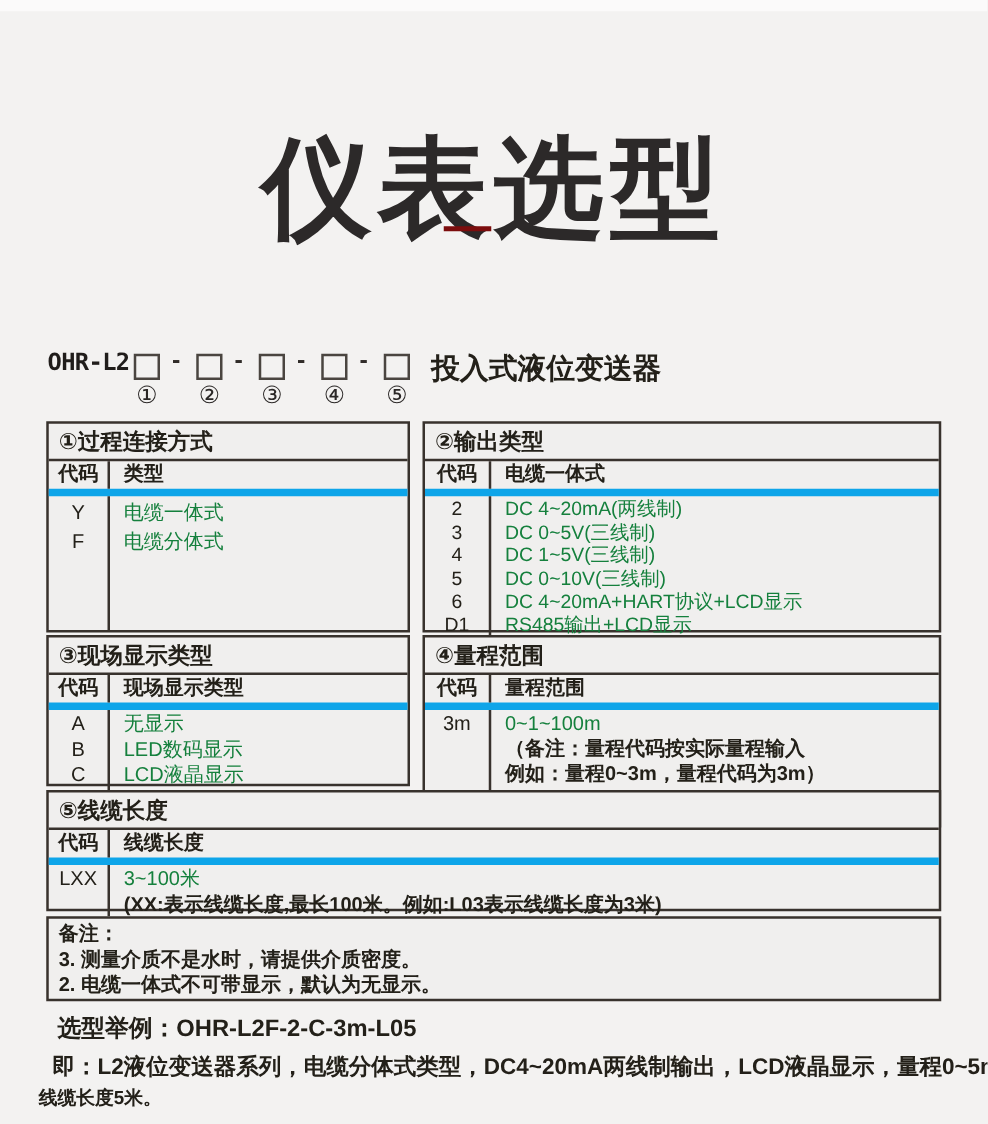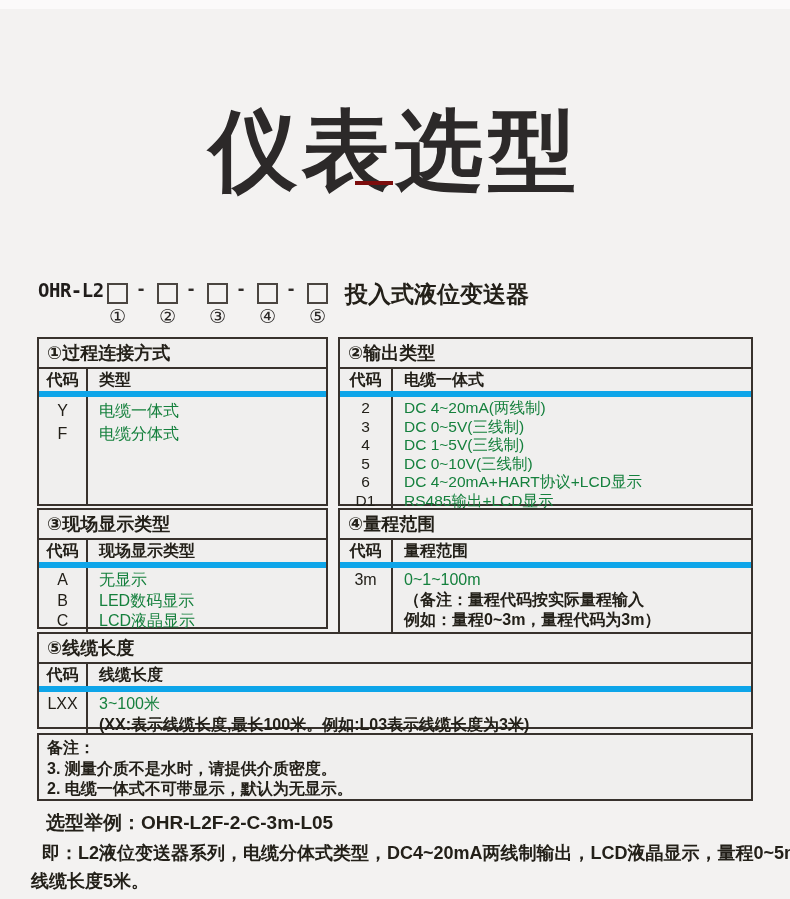--- a/index.html
+++ b/index.html
@@ -70,21 +70,21 @@
 
   .remark{
     position:absolute;box-sizing:border-box;border:2px solid #38322d;background:#f0efee;
     padding:3px 8px;font-size:16px;font-weight:700;
   }
   .remark-line{line-height:20.5px}
 
   
   .example-label{position:absolute;left:46px;top:810px;font-size:19px;font-weight:700;white-space:nowrap}
   .example-line1{position:absolute;left:42px;top:841px;font-size:18px;font-weight:700;white-space:nowrap}
-  .example-line2{position:absolute;left:31px;top:869px;font-size:18px;font-weight:700;white-space:nowrap}
+  .example-line2{position:absolute;left:31px;top:869px;font-size:15px;font-weight:700;white-space:nowrap}
 </style>
 </head>
 <body>
 
 <div class="top-band"></div>
 
 <h1 class="page-title">仪表选型</h1>
 <div class="accent-line" style="background: rgb(124, 13, 13);"></div>
 
 <div>

